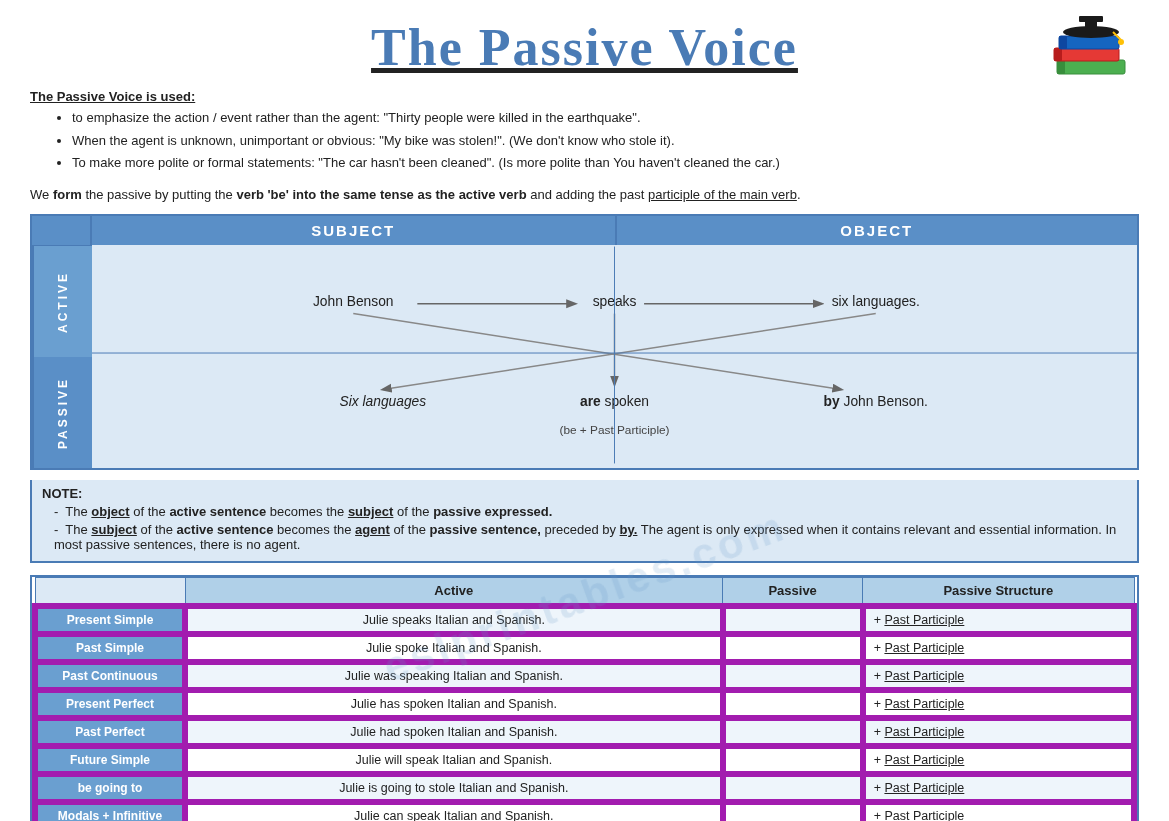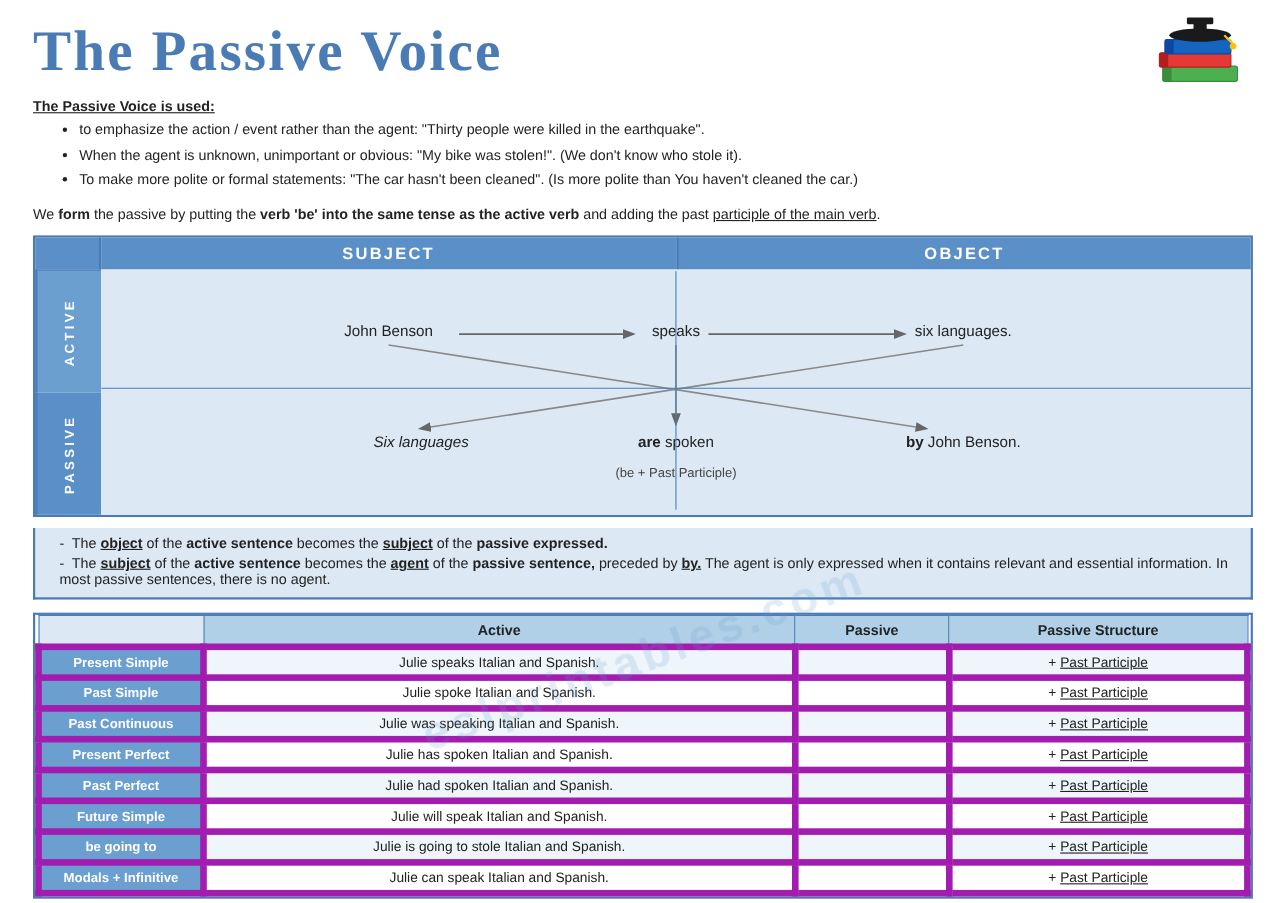--- a/index.html
+++ b/index.html
@@ -9,23 +9,25 @@
       font-size: 13px;
       width: 1169px;
       min-height: 821px;
       padding: 18px 30px 20px 30px;
       color: #222;
     }
 
     
     .title-area {
       display: flex;
+      justify-content: center;
       align-items: flex-start;
       position: relative;
       margin-bottom: 10px;
+      text-decoration: underline;
     }
     .main-title {
       font-size: 52px;
       font-weight: bold;
       font-family: 'Comic Sans MS', 'Chalkboard SE', cursive;
       color: #4a7bb5;
       letter-spacing: 2px;
       text-align: center;
     }
     .books-icon {
@@ -167,21 +169,21 @@
     .tenses-table .active-cell {
       background: #fff;
       text-align: center;
     }
     .tenses-table .passive-cell {
       background: #fff;
       text-align: center;
     }
     .tenses-table .structure-cell {
       background: #fff;
-      text-align: center;
+      text-align: left;
     }
     .tenses-table tr:nth-child(odd) .active-cell,
     .tenses-table tr:nth-child(odd) .passive-cell,
     .tenses-table tr:nth-child(odd) .structure-cell {
       background: #eef5fb;
     }
     .tenses-table tr:nth-child(even) .active-cell,
     .tenses-table tr:nth-child(even) .passive-cell,
     .tenses-table tr:nth-child(even) .structure-cell {
       background: #fff;
@@ -286,20 +288,21 @@
 
         <line x1="0" y1="108" x2="1060" y2="108" stroke="#4a7bb5" stroke-width="1"></line>
 
         <line x1="530" y1="0" x2="530" y2="220" stroke="#4a7bb5" stroke-width="1"></line>
       </svg>
     </div>
   </div>
 </div>
 
 <div class="notes-section">
+  <p><span class="note-bold">NOTE:</span></p>
   <p style="margin-left:12px;">
     -&nbsp; The <span class="note-underline note-bold">object</span> of the <span class="note-bold">active sentence</span> becomes the <span class="note-underline note-bold">subject</span> of the <span class="note-bold">passive expressed.</span>
   </p>
   <p style="margin-left:12px;">
     -&nbsp; The <span class="note-underline note-bold">subject</span> of the <span class="note-bold">active sentence</span> becomes the <span class="note-underline note-bold">agent</span> of the <span class="note-bold">passive sentence,</span> preceded by <span class="note-underline note-bold">by.</span> The agent is only expressed when it contains relevant and essential information. In most passive sentences, there is no agent.
   </p>
 </div>
 
 <div class="tenses-table-wrapper">
   <table class="tenses-table">

